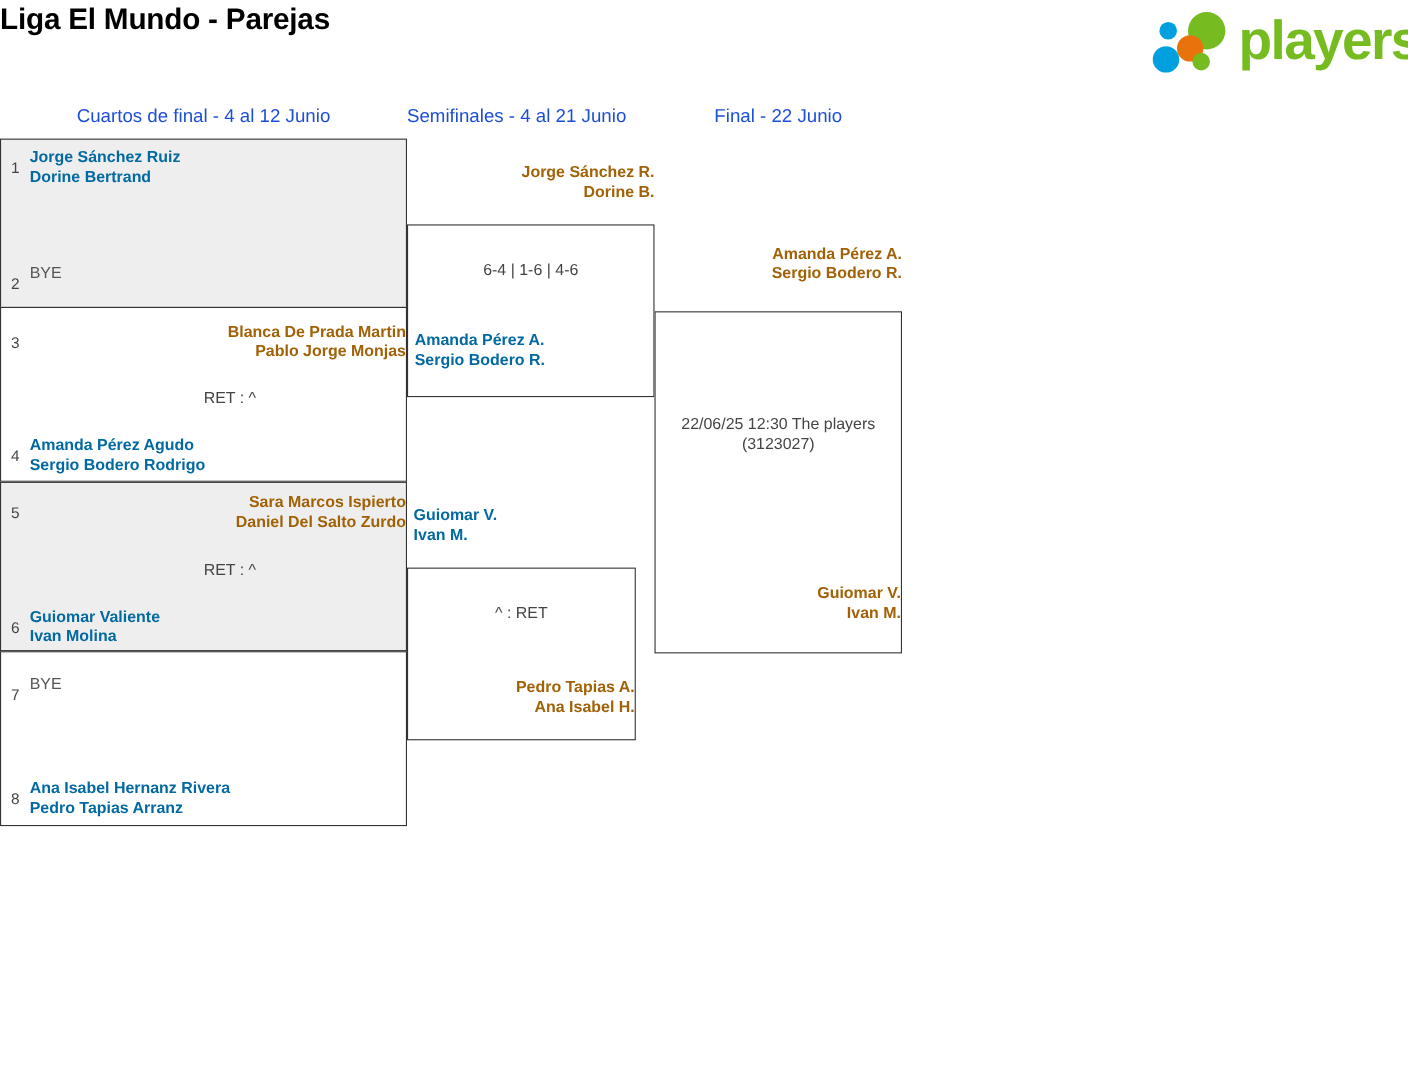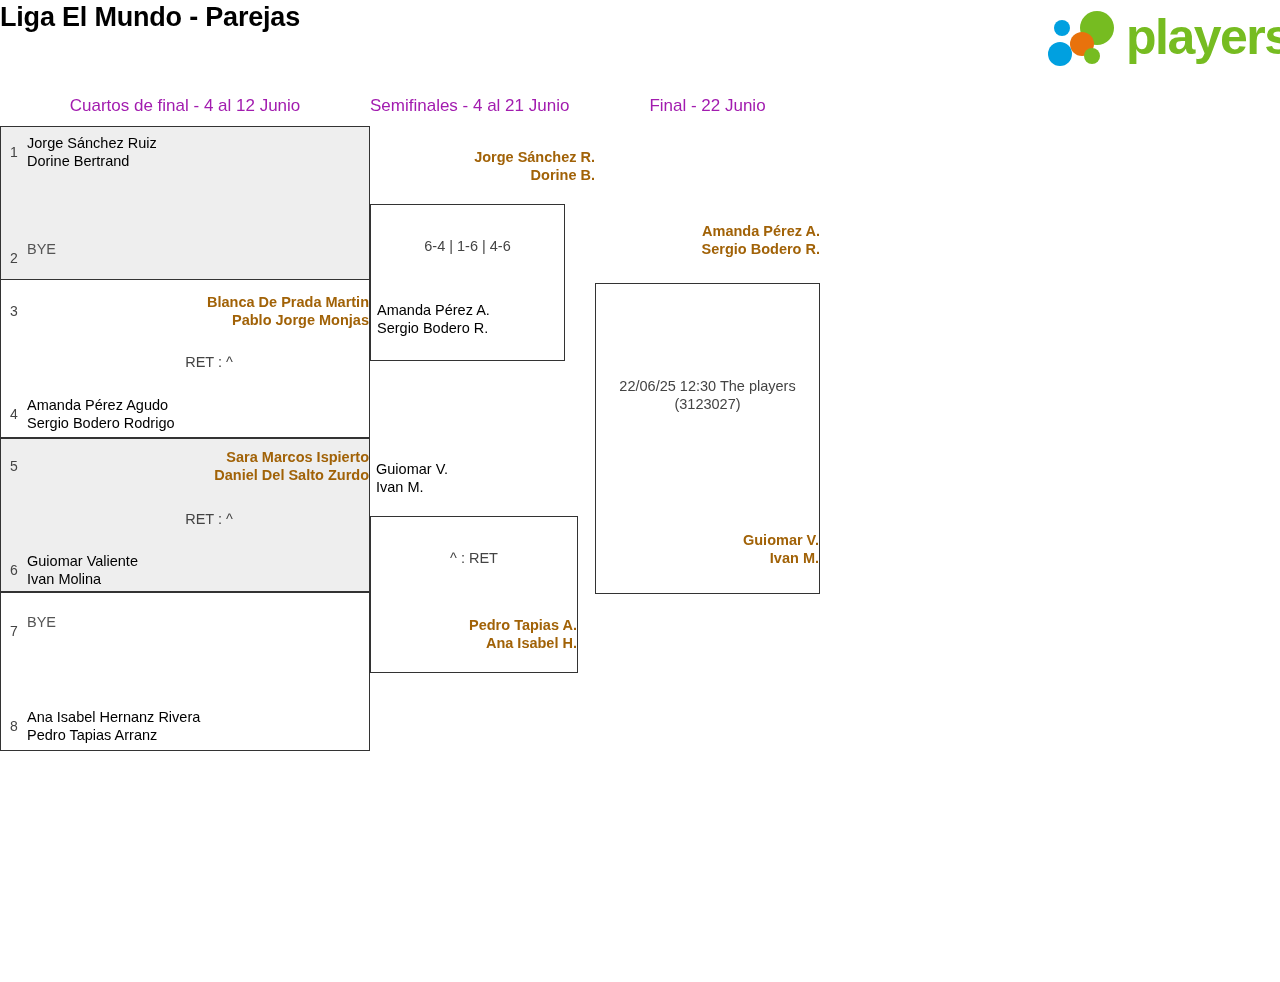--- a/index.html
+++ b/index.html
@@ -52,21 +52,21 @@
   .dot-blue-sm   { left: 6px;  top: 16px; width: 16px; height: 16px; background: #00a0e0; }
   .dot-green-lg  { left: 32px; top: 7px;  width: 34px; height: 34px; background: #76bc21; }
   .dot-orange    { left: 22px; top: 28px; width: 24px; height: 24px; background: #e8720c; }
   .dot-blue-lg   { left: 0px;  top: 38px; width: 24px; height: 24px; background: #00a0e0; }
   .dot-green-sm  { left: 36px; top: 44px; width: 16px; height: 16px; background: #76bc21; }
 
   
   .round-header {
     position: absolute;
     font-size: 17px;
-    color: #a21caf;
+    color: #1d4ed8;
     white-space: nowrap;
     top: 96px;
   }
   #round-header-0 { left: 0px;   width: 370px; text-align: center; }
   #round-header-1 { left: 370px; width: 225px; text-align: left; }
   #round-header-2 { left: 595px; width: 225px; text-align: center; }
 
   
   #bracket { position: absolute; left: 0; top: 0; width: 1280px; height: 982px; }
 
@@ -96,21 +96,21 @@
     line-height: 18px;
     padding-top: 9px;
   }
   .names {
     flex: 1 1 auto;
     font-size: 14.5px;
     line-height: 18px;
     padding-top: 0px;
   }
   .names .nm { display: block; white-space: nowrap; }
-  .winner .names { color: #000000; font-weight: normal; }
+  .winner .names { color: #0369a1; font-weight: bold; }
   .loser  .names { color: #a16207; font-weight: bold; text-align: right; }
   .bye    .names { color: #555555; font-weight: normal; }
 
   .score {
     position: absolute;
     left: 0;
     width: 100%;
     text-align: center;
     font-size: 14.5px;
     color: #444444;
@@ -226,21 +226,21 @@
   <div class="match noborder" style="left:370px; top:146px; width:225px; height:58px;">
     <div class="slot loser" style="top:2px;">
       <span class="seed"></span>
       <span class="names" style="margin-left:-20px;">
         <span class="nm">Jorge Sánchez R.</span>
         <span class="nm">Dorine B.</span>
       </span>
     </div>
   </div>
 
-  <div class="match plain" style="left:370px; top:204px; width:195px; height:157px;">
+  <div class="match plain" style="left:370px; top:204px; width:225px; height:157px;">
     <div class="score" style="top:33px;">6-4 | 1-6 | 4-6</div>
     <div class="slot winner" style="top:96px;">
       <span class="seed" style="flex:0 0 6px; width:6px;"></span>
       <span class="names">
         <span class="nm">Amanda Pérez A.</span>
         <span class="nm">Sergio Bodero R.</span>
       </span>
     </div>
   </div>
 

